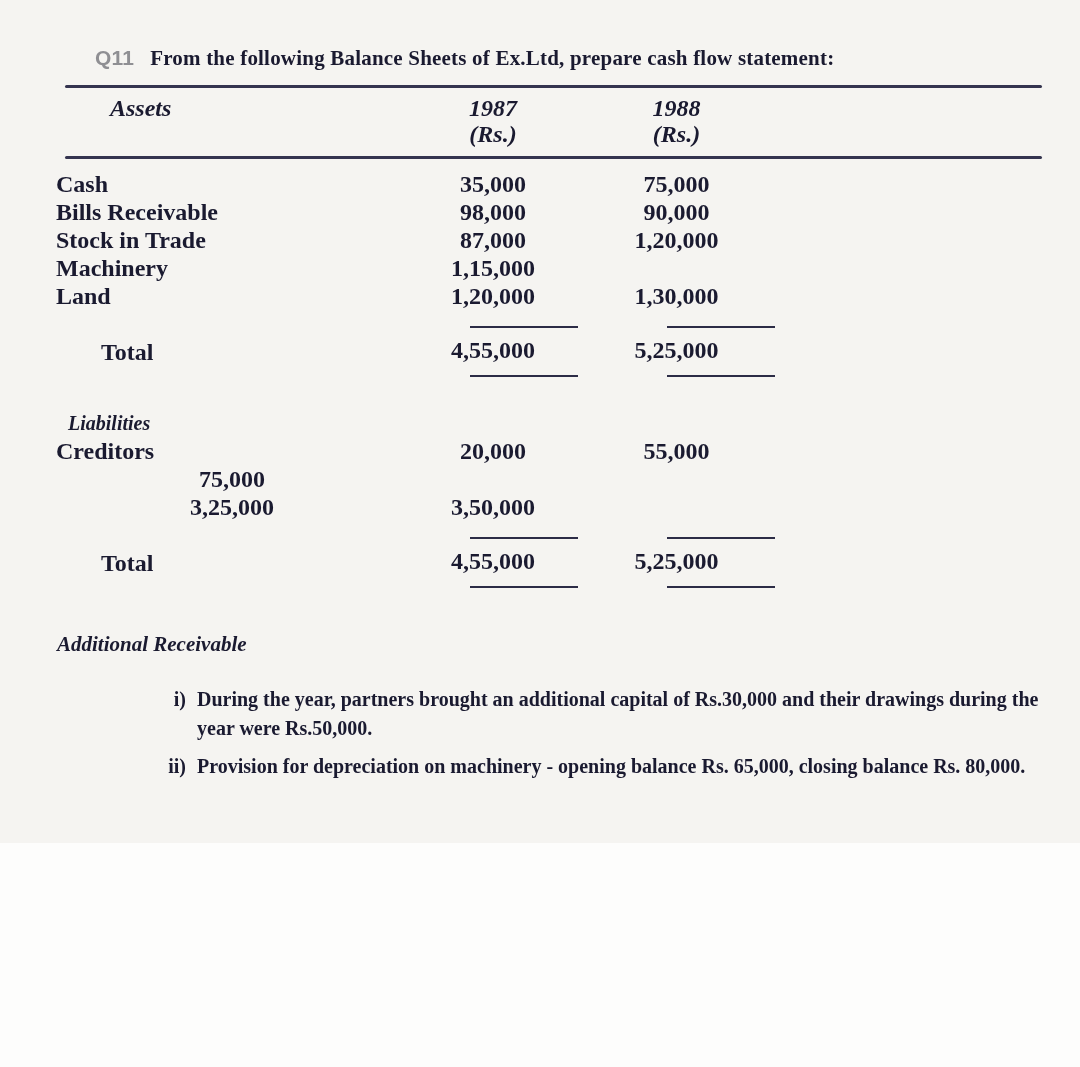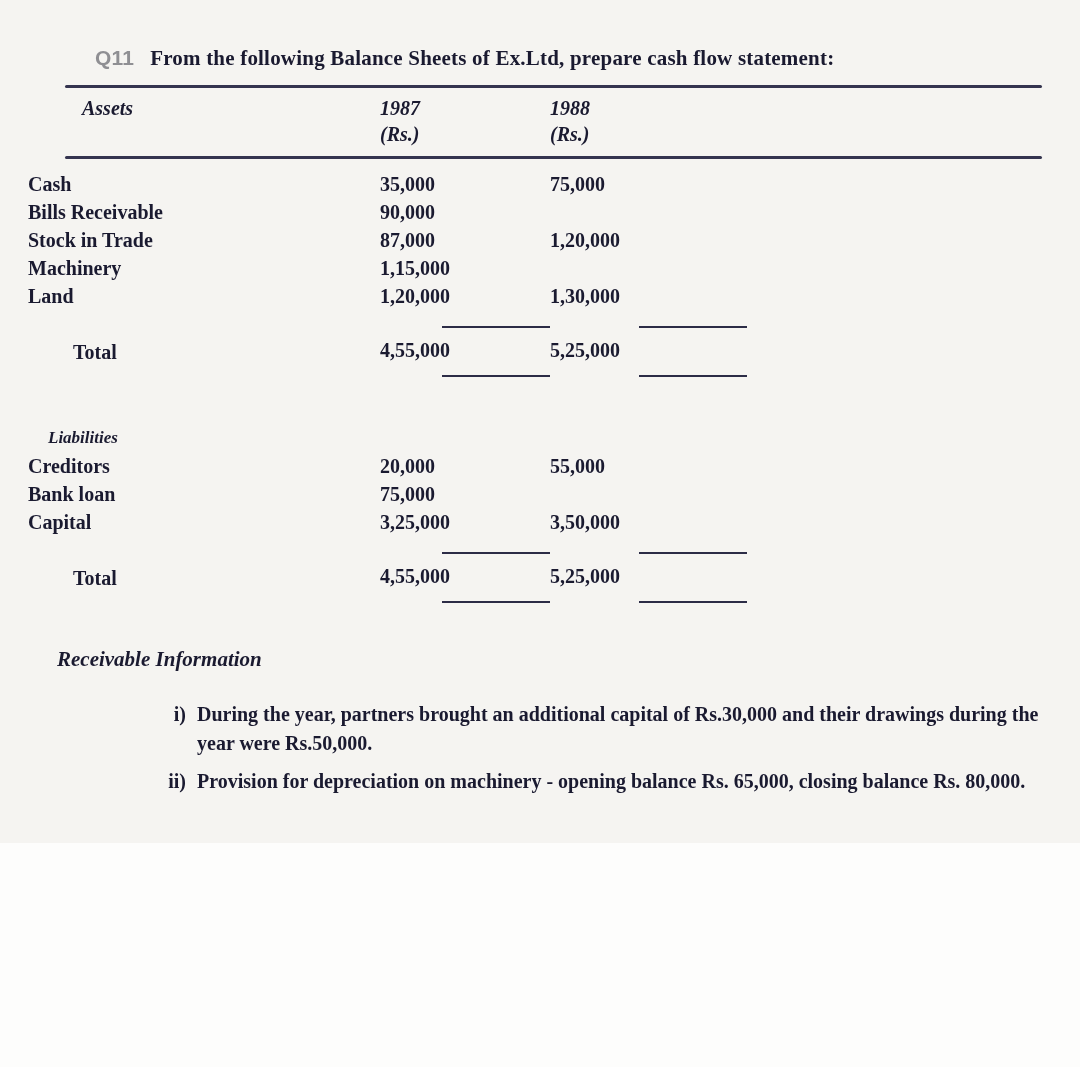--- a/index.html
+++ b/index.html
@@ -34,43 +34,43 @@
   .rule {
     height: 3px; background: #34344f;
     margin-left: 65px; width: 977px; border-radius: 2px;
   }
   .rule-top { margin-top: 14px; }
   .rule-header { margin-top: 9px; }
 
   
   .trow {
     display: grid; grid-template-columns: 352px 170px 197px;
-    padding-left: 28px;
-    font-size: 20px; font-weight: 600; line-height: 28px;
+    padding-left: 56px;
+    font-size: 24px; font-weight: 600; line-height: 28px;
   }
   .header-row { margin-top: 7px; font-style: italic; line-height: 26px; }
   .header-row .label { padding-left: 54px; }
-  .val { text-align: left; }
+  .val { text-align: center; }
   .body-rows { margin-top: 11px; }
 
   
   .total-row { margin-top: 16px; }
   .total-row .label { padding-left: 45px; line-height: 26px; align-self: center; }
   .tline {
     width: 108px; margin-left: auto;
     border-top: 2.5px solid #2c2c46; height: 0;
   }
   .tline-top { margin-bottom: 9px; }
   .tline-bottom { margin-top: 12px; }
   .tval { line-height: 26px; }
 
   
   .liab-heading {
-    margin-top: 47px; padding-left: 48px;
-    font-size: 17px; font-weight: 700; font-style: italic; line-height: 28px;
+    margin-top: 32px; padding-left: 68px;
+    font-size: 20px; font-weight: 700; font-style: italic; line-height: 28px;
   }
   .addl-heading {
     margin-top: 44px; padding-left: 57px;
     font-size: 21px; font-weight: 700; font-style: italic;
   }
 
   
   .info-list { margin: 28px 0 0 152px; width: 902px; }
   .info-item {
     display: grid; grid-template-columns: 34px 1fr; column-gap: 11px;
@@ -107,20 +107,21 @@
     <div class="rule rule-header"></div>
 
     <div class="body-rows">
       <div class="trow">
         <div class="label">Cash</div>
         <div class="val">35,000</div>
         <div class="val">75,000</div>
       </div>
       <div class="trow">
         <div class="label">Bills Receivable</div>
+        <div class="val">98,000</div>
         <div class="val">90,000</div>
       </div>
       <div class="trow">
         <div class="label">Stock in Trade</div>
         <div class="val">87,000</div>
         <div class="val">1,20,000</div>
       </div>
       <div class="trow">
         <div class="label">Machinery</div>
         <div class="val">1,15,000</div>
@@ -148,45 +149,43 @@
 
     <div class="liab-heading">Liabilities</div>
 
     <div>
       <div class="trow">
         <div class="label">Creditors</div>
         <div class="val">20,000</div>
         <div class="val">55,000</div>
       </div>
       <div class="trow">
-        <div class="label">Bank loan</div>
         <div class="val">75,000</div>
       </div>
       <div class="trow">
-        <div class="label">Capital</div>
         <div class="val">3,25,000</div>
         <div class="val">3,50,000</div>
       </div>
     </div>
 
     <div class="trow total-row">
       <div class="label">Total</div>
       <div class="val">
         <div class="tline tline-top"></div>
         <div class="tval">4,55,000</div>
         <div class="tline tline-bottom"></div>
       </div>
       <div class="val">
         <div class="tline tline-top"></div>
         <div class="tval">5,25,000</div>
         <div class="tline tline-bottom"></div>
       </div>
     </div>
 
-    <div class="addl-heading">Receivable Information</div>
+    <div class="addl-heading">Additional Receivable</div>
 
     <div class="info-list">
       <div class="info-item">
         <div class="info-marker">i)</div>
         <div class="info-text">During the year, partners brought an additional capital of Rs.30,000 and their drawings during the year were Rs.50,000.</div>
       </div>
       <div class="info-item">
         <div class="info-marker">ii)</div>
         <div class="info-text">Provision for depreciation on machinery - opening balance Rs. 65,000, closing balance Rs. 80,000.</div>
       </div>

